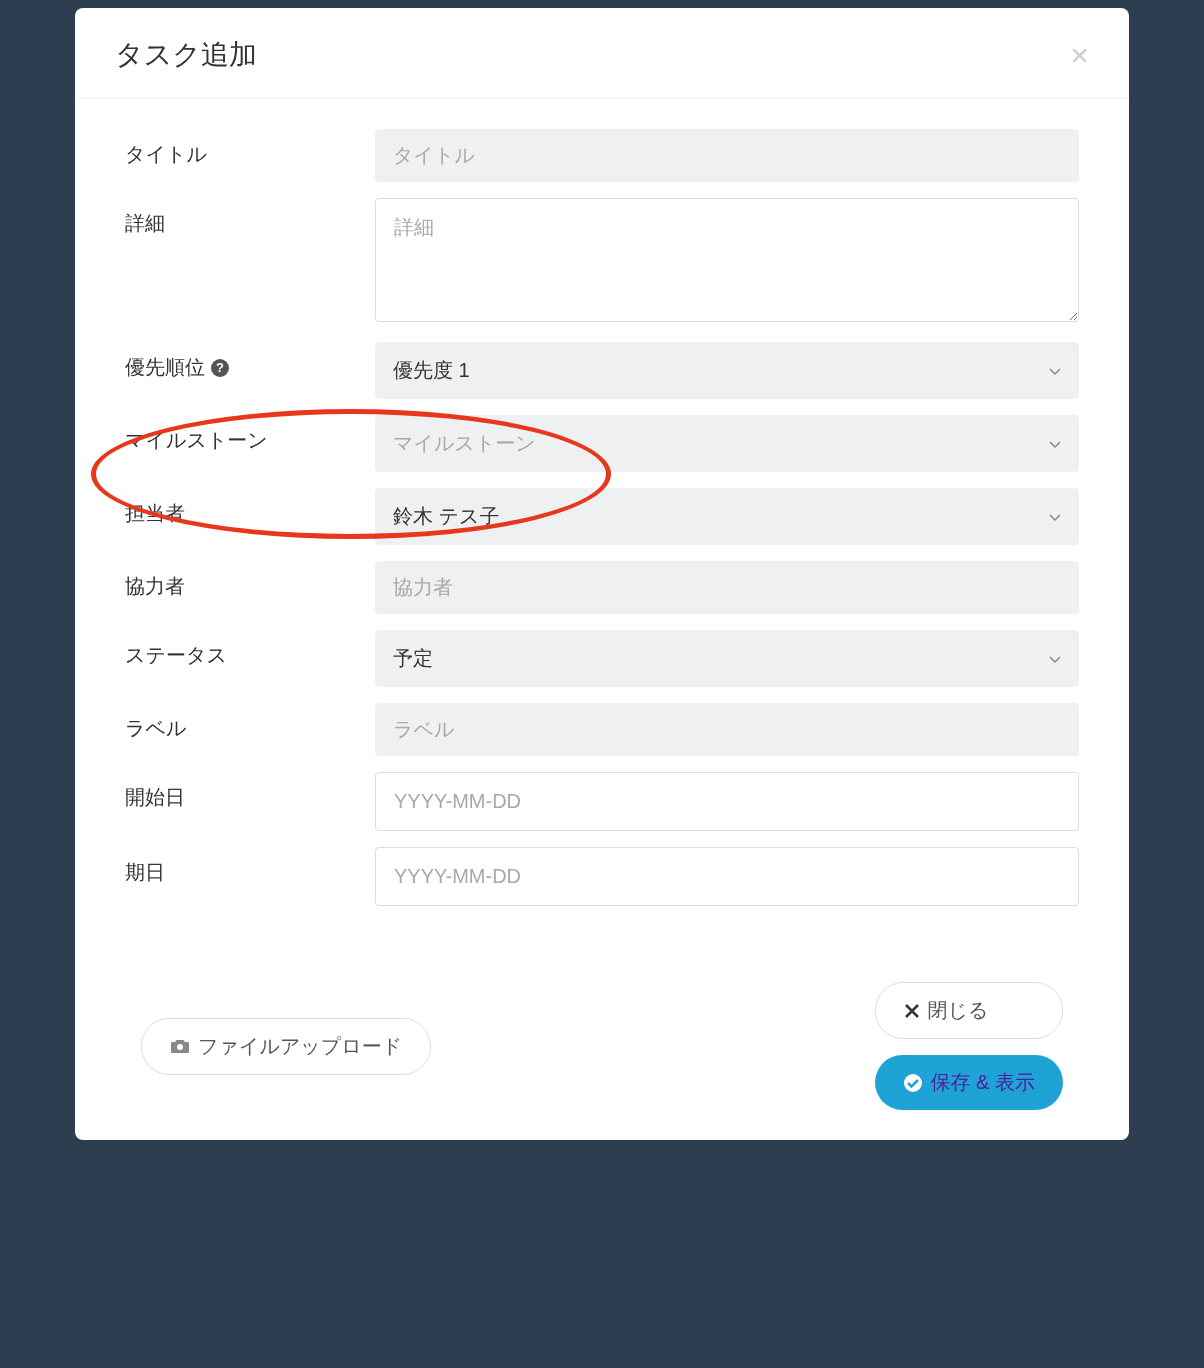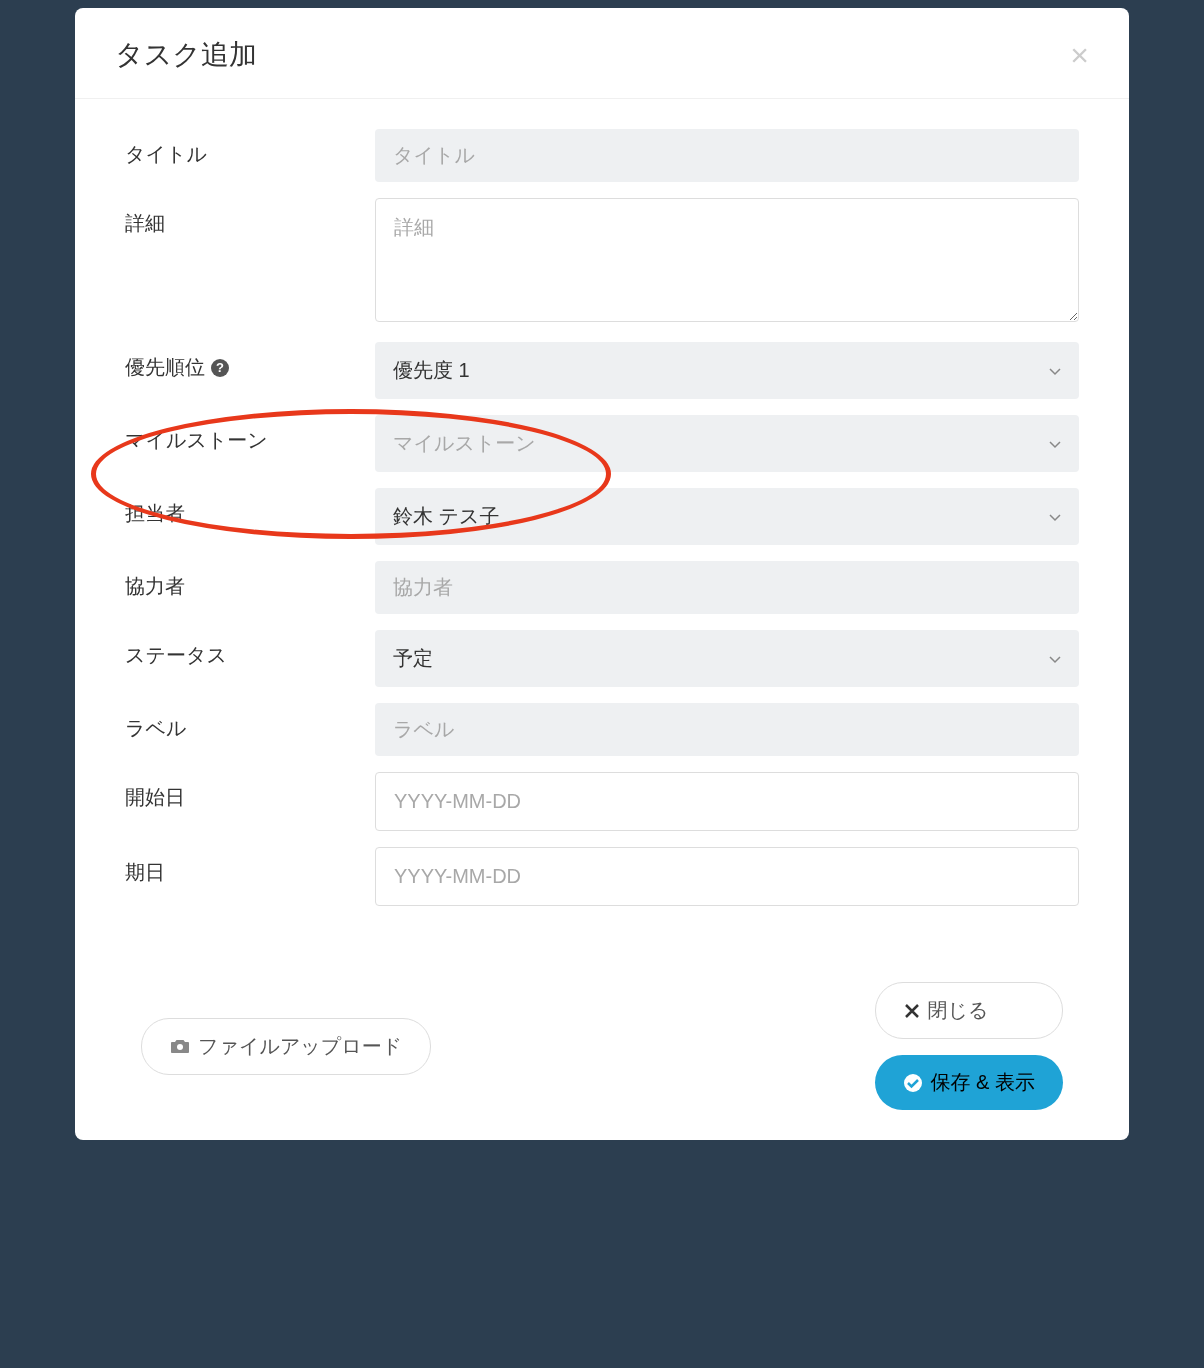--- a/index.html
+++ b/index.html
@@ -188,21 +188,21 @@
     }
     
     .btn-outline {
       background: #fff;
       border: 1px solid #ddd;
       color: #555;
     }
     
     .btn-primary {
       background: #1fa3d6;
-      color: #000000;
+      color: #4c1d95;
       font-weight: 500;
     }
     
     .btn-icon {
       display: inline-flex;
     }
     
     .highlight-ellipse {
       position: absolute;
       border: 5px solid #e8381b;

